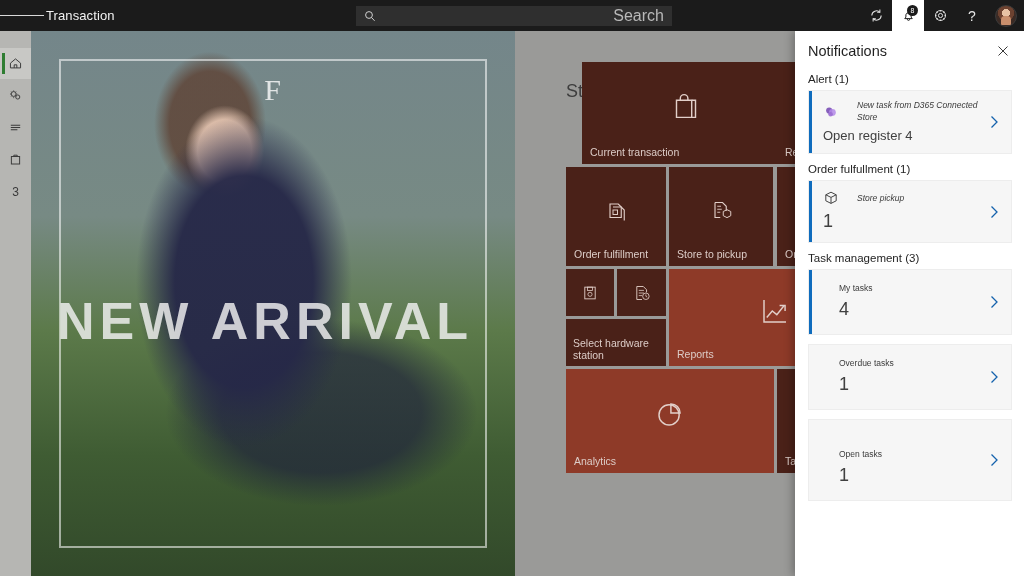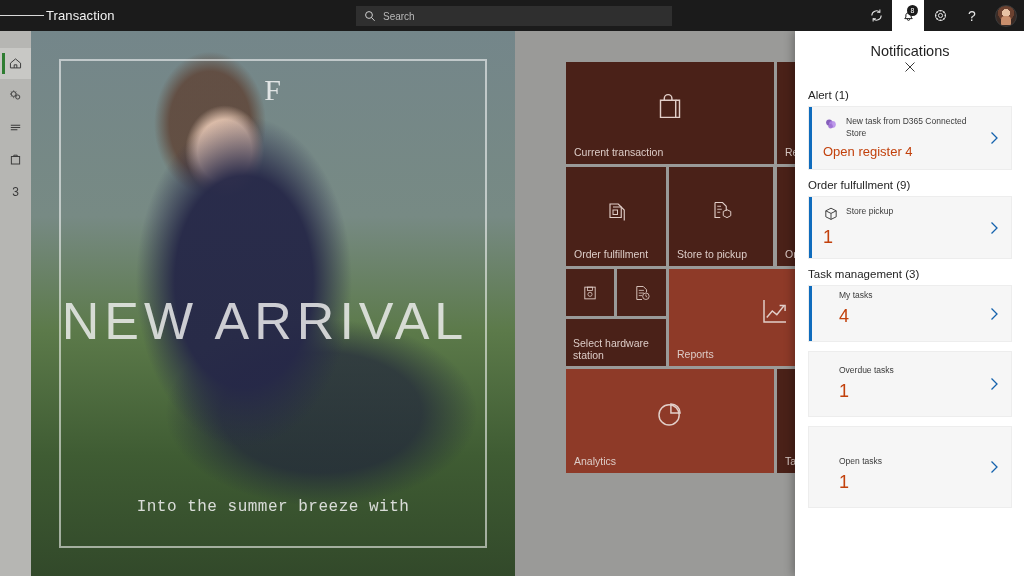--- a/index.html
+++ b/index.html
@@ -27,21 +27,21 @@
     color: #f2f2f2; font-size: 13px; letter-spacing: .1px; margin-left: 2px;
   }
   .search-wrap {
     position: absolute; left: 356px; top: 6px; width: 316px; height: 20px;
     background: #2f2f2f; display: flex; align-items: center; padding: 0 8px;
     cursor: text;
   }
   .search-wrap .mag { width: 12px; height: 12px; flex: 0 0 12px; margin-right: 7px; }
   .search-input {
     background: transparent; border: 0; outline: none; color: #cfcfcf;
-    font-size: 10px; font-family: "Liberation Sans", sans-serif; width: 100%;
+    font-size: 16px; font-family: "Liberation Sans", sans-serif; width: 100%; text-align: right;
   }
   .search-input::placeholder { color: #b9b9b9; }
 
   .top-actions {
     position: absolute; right: 0; top: 0; height: 31px; display: flex; align-items: stretch;
   }
   .top-btn {
     width: 32px; display: flex; align-items: center; justify-content: center;
     cursor: pointer; position: relative; color: #e6e6e6;
   }
@@ -106,21 +106,21 @@
     border: 2px solid rgba(255,255,255,.55);
   }
   .promo-logo {
     position: absolute; left: 0; right: 0; top: 42px; text-align: center;
     font-family: "Liberation Serif", serif; font-size: 30px; color: rgba(255,255,255,.78);
     letter-spacing: 1px;
   }
   .promo-headline {
     position: absolute; left: 0; right: 16px; top: 260px; text-align: center;
     font-size: 52px; letter-spacing: 5px; color: rgba(242,242,242,.82);
-    font-weight: 400; white-space: nowrap;
+    font-weight: 700; white-space: nowrap;
   }
   .promo-sub {
     position: absolute; left: 30px; right: 30px; top: 464px; text-align: center;
     font-family: "Liberation Mono", monospace; font-size: 16px; line-height: 25px;
     color: rgba(235,235,235,.9); letter-spacing: .5px;
   }
 
   
   .start {
     position: absolute; left: 484px; top: 0; right: 0; bottom: 0;
@@ -148,37 +148,36 @@
 
   
   .notif {
     position: absolute; right: 0; top: 31px; width: 229px; height: 545px;
     background: #ffffff; z-index: 30; box-shadow: -2px 0 9px rgba(0,0,0,.30);
     overflow: hidden;
   }
   .notif-head {
     display: flex; align-items: center; justify-content: space-between;
     padding: 12px 12px 6px 13px;
-    flex-direction: column;
   }
   .notif-title { font-size: 14.5px; color: #1f1f1f; }
   .notif-close { color: #3a3a3a; cursor: pointer; font-size: 13px; line-height: 1; padding: 2px 3px; }
   .notif-body { padding: 0 12px 8px 13px; }
   .group-title { font-size: 11.5px; color: #242424; margin: 8px 0 5px 0; }
   .card {
     position: relative; background: #f6f6f6; border: 1px solid #ededed;
     padding: 8px 30px 10px 14px; margin-bottom: 9px; cursor: pointer;
   }
   .card.accent::before {
     content: ""; position: absolute; left: 0; top: 0; bottom: 0; width: 3px; background: #0f6cbd;
   }
-  .card .c-head { display: flex; align-items: flex-start; gap: 7px; }
+  .card .c-head { display: flex; align-items: center; gap: 18px; font-style: italic; }
   .c-icon { flex: 0 0 16px; width: 16px; height: 16px; margin-top: 1px; }
   .c-sub { font-size: 8.5px; color: #3b3b3b; line-height: 12px; }
-  .c-big { font-size: 18px; color: #c2410c; margin-top: 5px; font-weight: 300; }
+  .c-big { font-size: 18px; color: #404040; margin-top: 5px; font-weight: 300; }
   .c-chevron {
     position: absolute; right: 9px; top: 50%; transform: translateY(-50%);
     color: #1462ad;
   }
   svg { display: block; }
 </style>
 </head>
 <body>
 
 <div class="app">
@@ -278,29 +277,28 @@
   </div>
 
   <div class="canvas">
 
     <div class="promo">
       <div class="promo-photo"></div>
       <div class="promo-frame"></div>
       <div class="promo-logo">F</div>
       <div class="promo-headline">NEW ARRIVAL</div>
       <div class="promo-sub">
-        <div>Into the summer breeze with</div>
       </div>
     </div>
 
     <div class="start">
       <div class="start-title">Start</div>
       <div class="tiles">
 
-        <div class="tile dark" style="left:0;top:0;width:208px;height:102px">
+        <div class="tile dark" style="left:16px;top:0;width:208px;height:102px">
           <div class="t-icon">
             <svg viewBox="0 0 40 40" width="38" height="38">
               <path d="M10 14h16v18H10z" fill="none" stroke="#e2cfc9" stroke-width="1.5"></path>
               <path d="M26 14h4v18h-4" fill="none" stroke="#e2cfc9" stroke-width="1.5"></path>
               <path d="M14 14v-2a4 4 0 0 1 8 0v2" fill="none" stroke="#e2cfc9" stroke-width="1.5"></path>
             </svg>
           </div>
           <div class="t-label">Current transaction</div>
         </div>
 
@@ -435,42 +433,42 @@
           <span class="c-sub">New task from D365 Connected Store</span>
         </div>
         <div class="c-big" style="font-size:13px">Open register 4</div>
         <span class="c-chevron">
           <svg viewBox="0 0 16 16" width="16" height="16">
               <path d="M5.5 2.5L11 8l-5.5 5.5" fill="none" stroke="currentColor" stroke-width="1.3"></path>
             </svg>
         </span>
       </div>
 
-      <div class="group-title">Order fulfullment (9)</div>
+      <div class="group-title">Order fulfullment (1)</div>
       <div class="card accent">
         <div class="c-head">
           <span class="c-icon">
             <svg viewBox="0 0 16 16" width="16" height="16">
               <path d="M8 2.2l5.2 2.6v6L8 13.4 2.8 10.8v-6z" fill="none" stroke="#3b3b3b" stroke-width=".95"></path>
               <path d="M2.8 4.8L8 7.4l5.2-2.6M8 7.4v6" fill="none" stroke="#3b3b3b" stroke-width=".95"></path>
             </svg>
           </span>
           <span class="c-sub">Store pickup</span>
         </div>
         <div class="c-big">1</div>
         <span class="c-chevron">
           <svg viewBox="0 0 16 16" width="16" height="16">
               <path d="M5.5 2.5L11 8l-5.5 5.5" fill="none" stroke="currentColor" stroke-width="1.3"></path>
             </svg>
         </span>
       </div>
 
       <div class="group-title">Task management (3)</div>
 
-      <div class="card accent" style="padding-top:3px;padding-bottom:14px;padding-left:30px">
+      <div class="card accent" style="padding-top:12px;padding-bottom:14px;padding-left:30px">
         <div class="c-sub">My tasks</div>
         <div class="c-big">4</div>
         <span class="c-chevron">
           <svg viewBox="0 0 16 16" width="16" height="16">
               <path d="M5.5 2.5L11 8l-5.5 5.5" fill="none" stroke="currentColor" stroke-width="1.3"></path>
             </svg>
         </span>
       </div>
 
       <div class="card" style="padding-top:12px;padding-bottom:14px;padding-left:30px">

